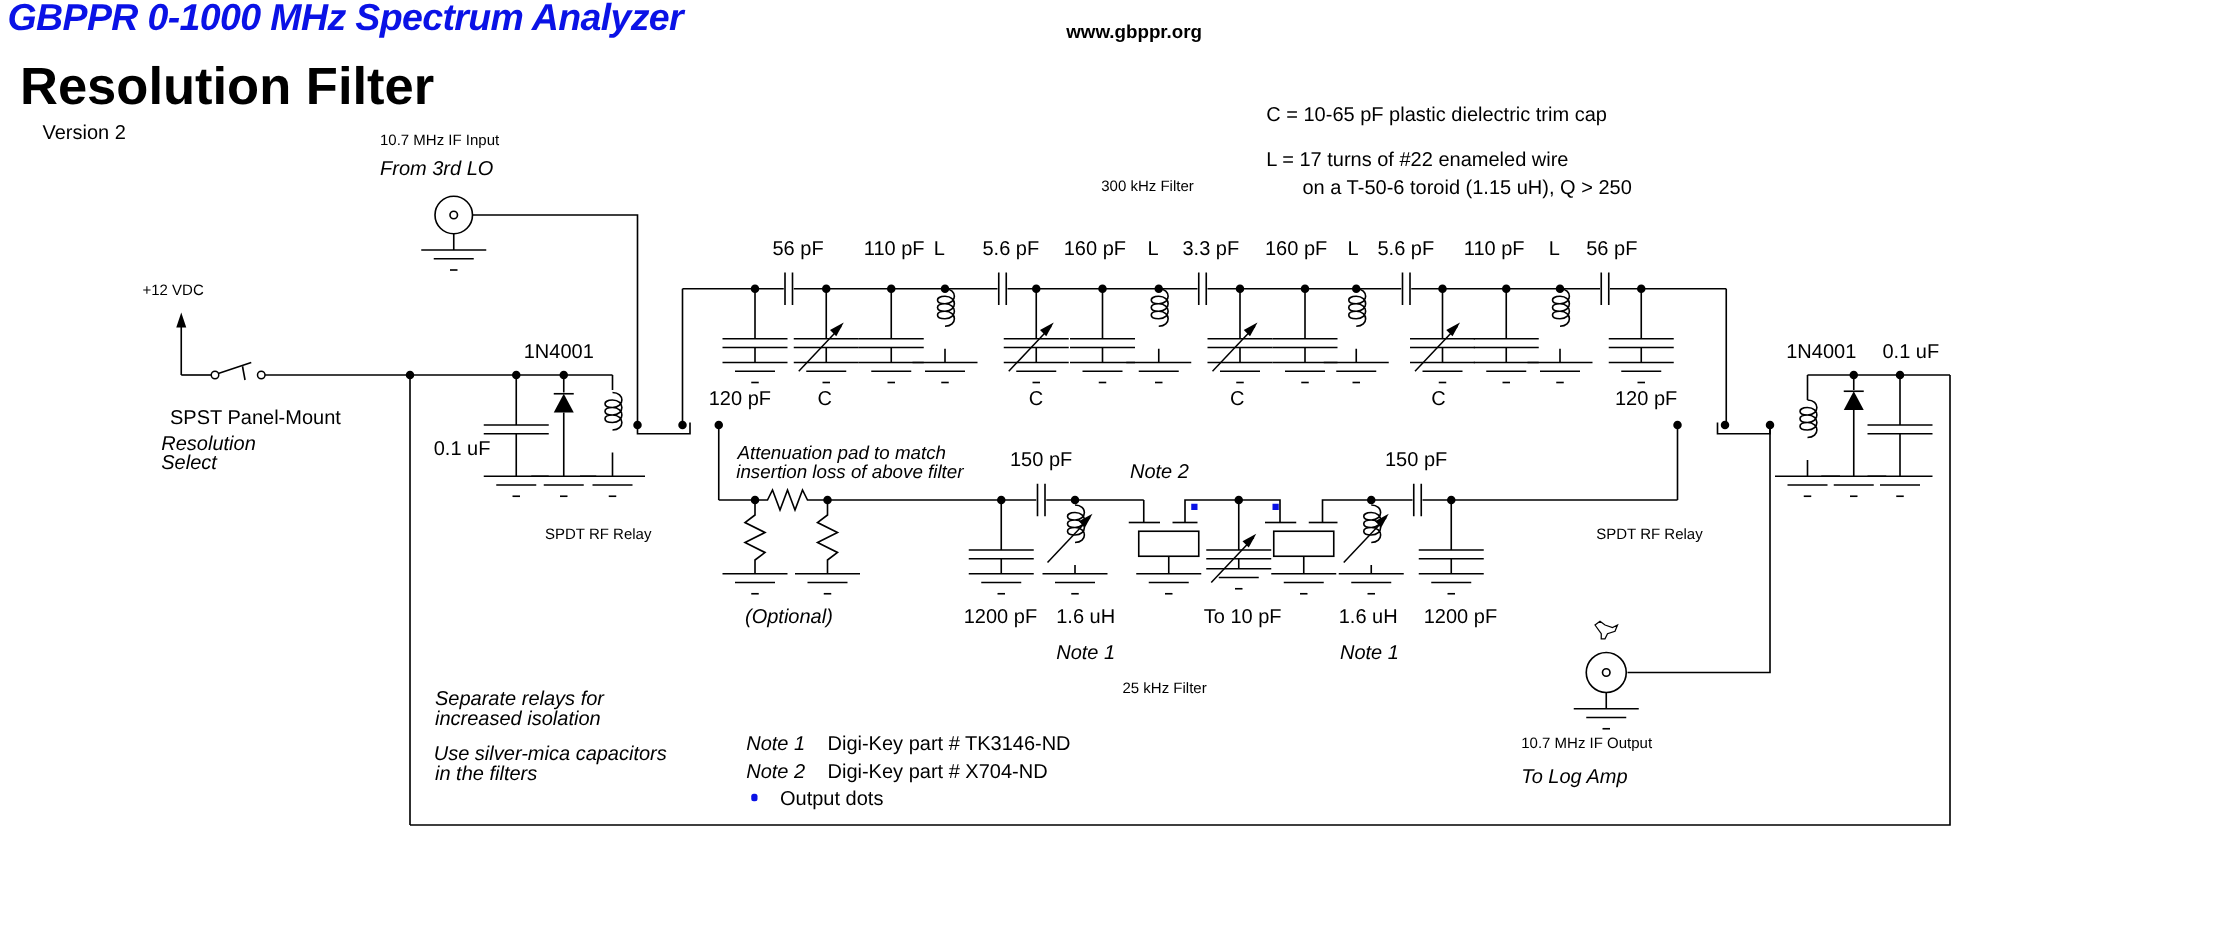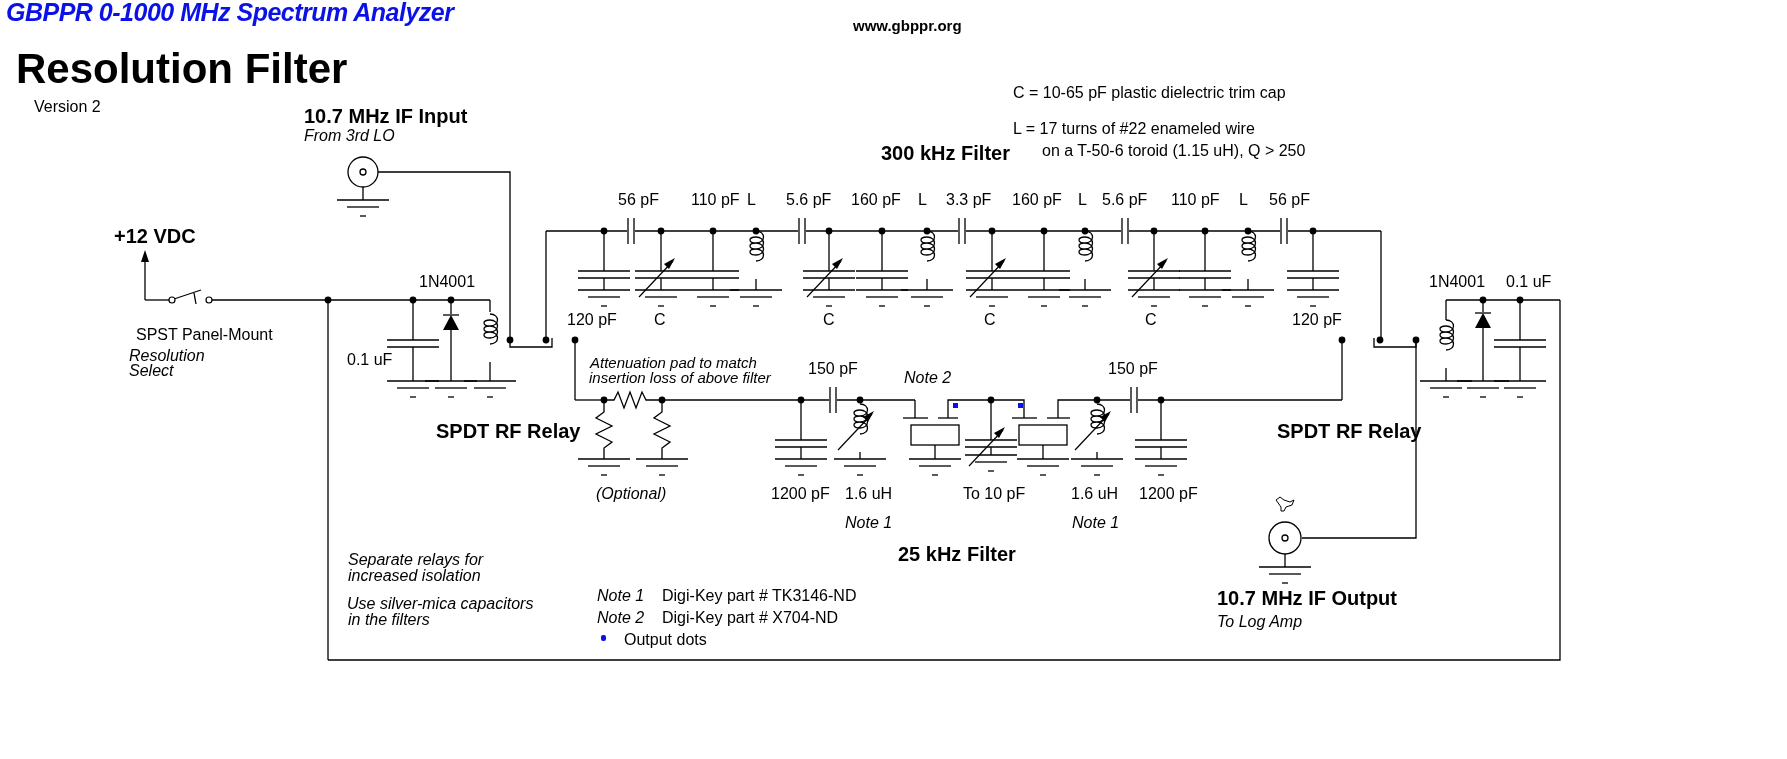--- a/index.html
+++ b/index.html
@@ -1,21 +1,21 @@
 <!DOCTYPE html>
 <html><head>
 <meta charset="utf-8">
 <style>
   html,body{margin:0;padding:0;background:#ffffff;}
   body{width:1787px;height:759px;position:relative;overflow:hidden;font-family:"Liberation Sans",sans-serif;color:#000;}
   svg#schem{position:absolute;left:0;top:0;}
   .t{position:absolute;white-space:nowrap;line-height:1;}
-  .title{font-size:25px;font-weight:bold;font-style:italic;color:#0a12e6;letter-spacing:-0.5px;}
+  .title{font-size:30px;font-weight:bold;font-style:italic;color:#0a12e6;letter-spacing:-0.5px;}
   .sub{font-size:42px;font-weight:bold;}
-  .bold{font-weight:bold;font-size:20px;}
+  .bold{font-weight:normal;font-size:12px;}
   .reg{font-size:16px;}
   .it{font-style:italic;font-size:16px;}
   .url{font-size:15px;font-weight:bold;}
   .tight{line-height:15px;}
 </style>
 </head>
 <body>
 
 <svg id="schem" width="1787" height="759" viewBox="0 0 1787 759">
   <defs>

